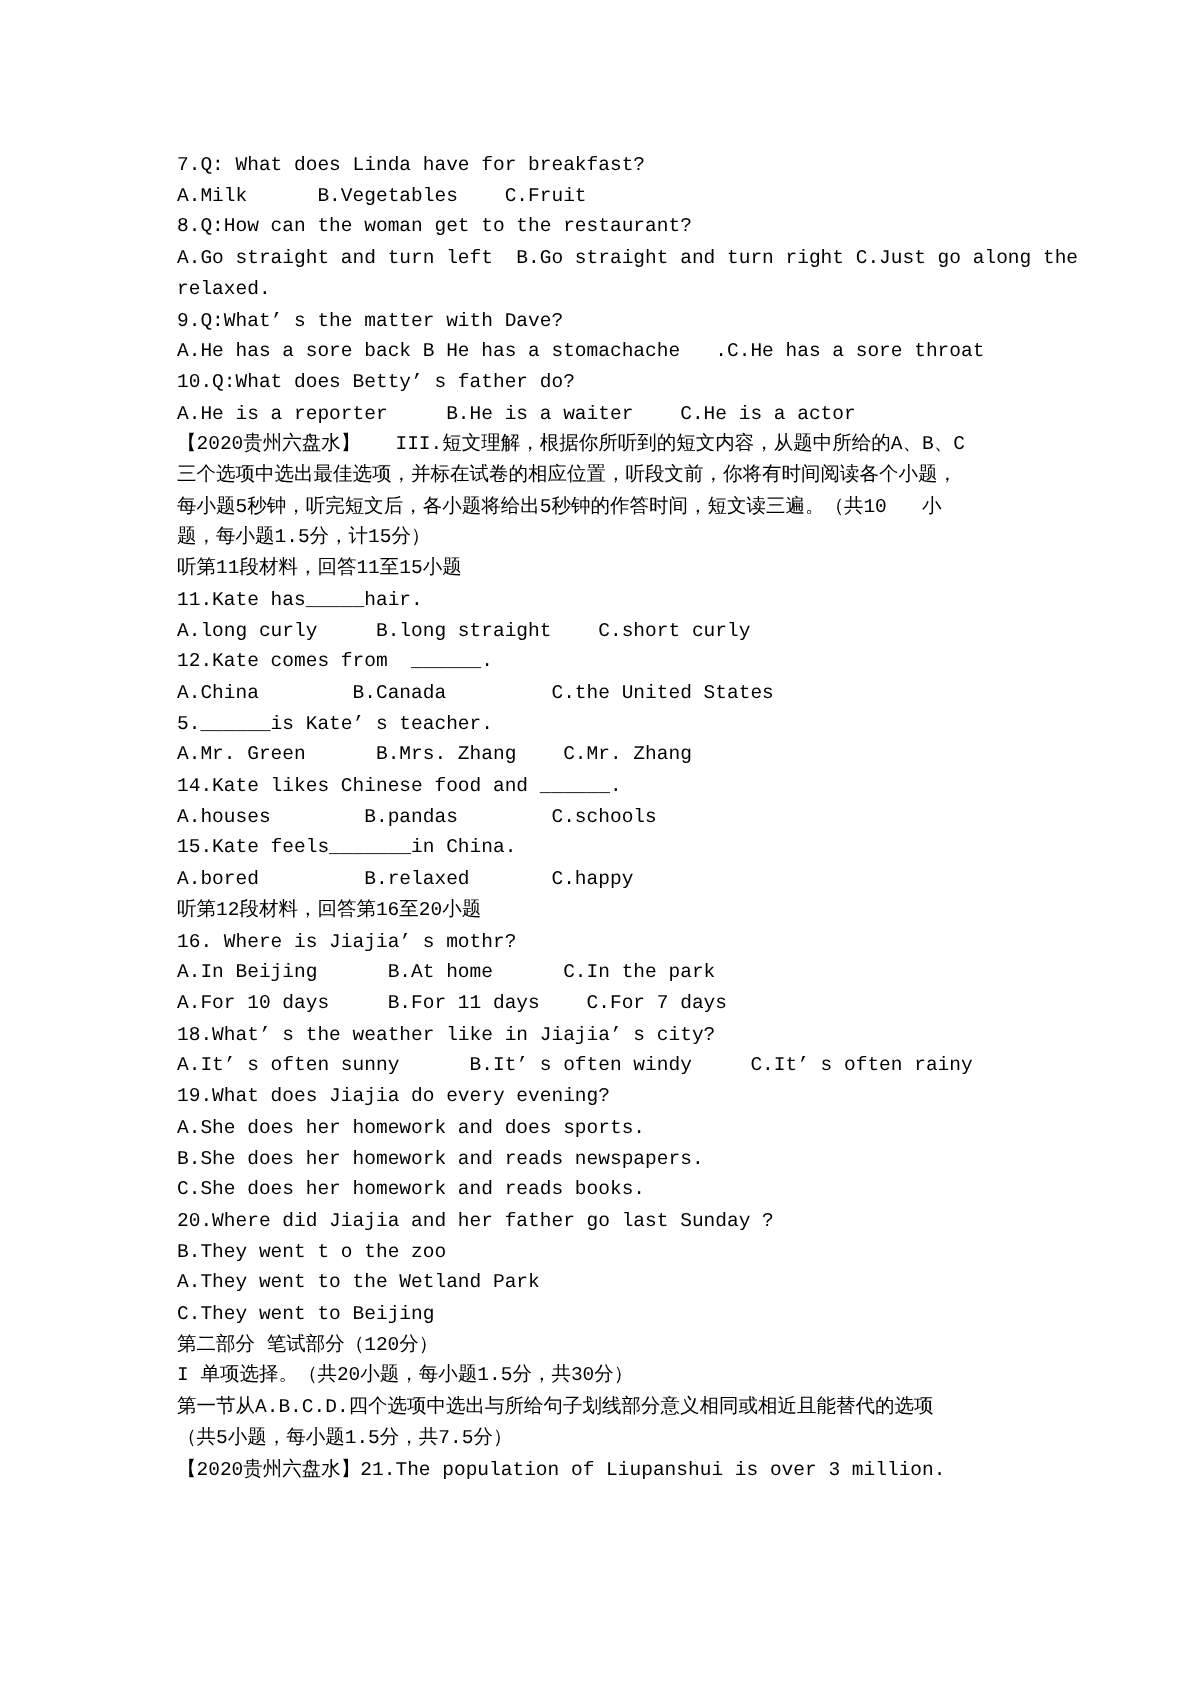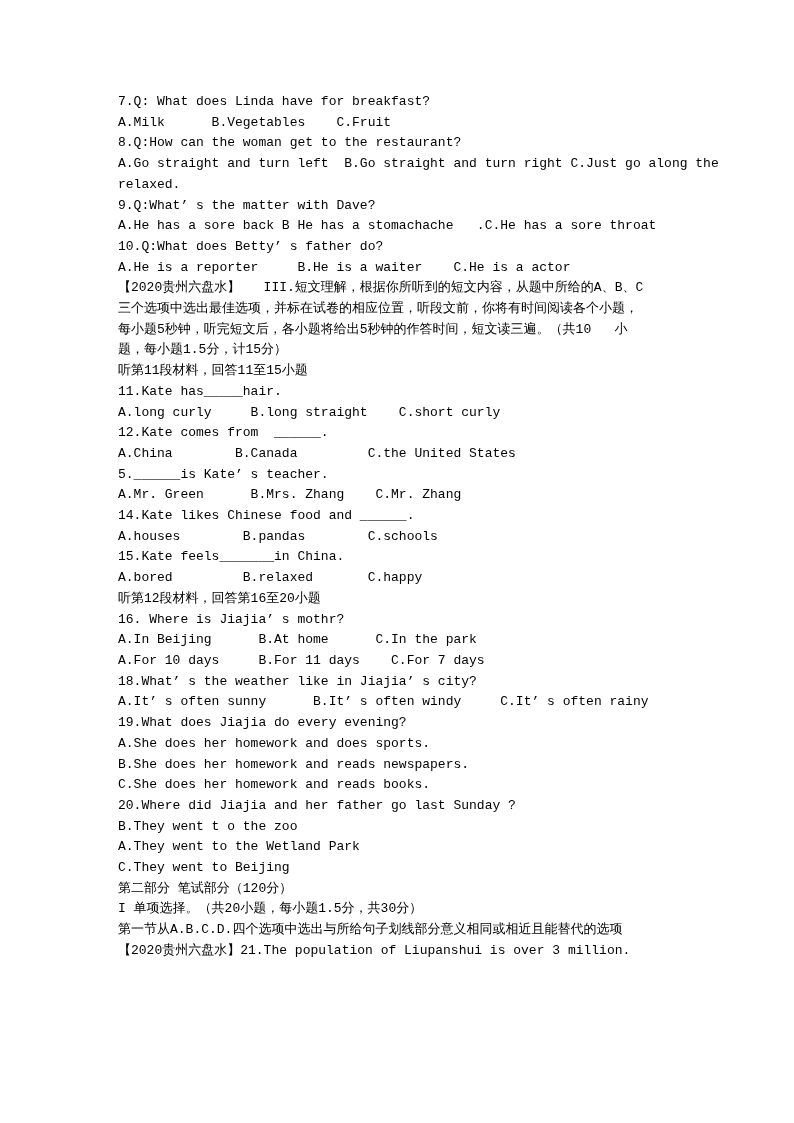--- a/index.html
+++ b/index.html
@@ -10,21 +10,21 @@
   .page {
     position: relative;
     width: 794px;
     height: 1123px;
     background: #ffffff;
     overflow: hidden;
   }
   .content {
     position: absolute;
     left: 118px;
-    top: 92px;
+    top: 100px;
     width: 614px;
     color: #000000;
     font-family: "Liberation Mono", "DejaVu Sans Mono", monospace;
     font-size: 13px;
     line-height: 20.7px;
   }
   .line {
     white-space: pre-wrap;
     min-height: 20.7px;
   }
@@ -74,15 +74,16 @@
       <div class="line"><span>A.She does her homework and does sports.</span></div>
       <div class="line"><span>B.She does her homework and reads newspapers.</span></div>
       <div class="line"><span>C.She does her homework and reads books.</span></div>
       <div class="line"><span>20.Where did Jiajia and her father go last Sunday ?</span></div>
       <div class="line"><span>B.They went t o the zoo</span></div>
       <div class="line"><span>A.They went to the Wetland Park</span></div>
       <div class="line"><span>C.They went to Beijing</span></div>
       <div class="line"><span>第二部分 笔试部分（120分）</span></div>
       <div class="line"><span>I 单项选择。（共20小题，每小题1.5分，共30分）</span></div>
       <div class="line"><span>第一节从A.B.C.D.四个选项中选出与所给句子划线部分意义相同或相近且能替代的选项</span></div>
+      <div class="line"><span>（共5小题，每小题1.5分，共7.5分）</span></div>
       <div class="line"><span class="seg-bold">【2020贵州六盘水】</span><span>21.The population of Liupanshui is</span><span class="seg-underline"> over</span><span> 3 million.</span></div>
     </div>
 </div>
 
 </body></html>

